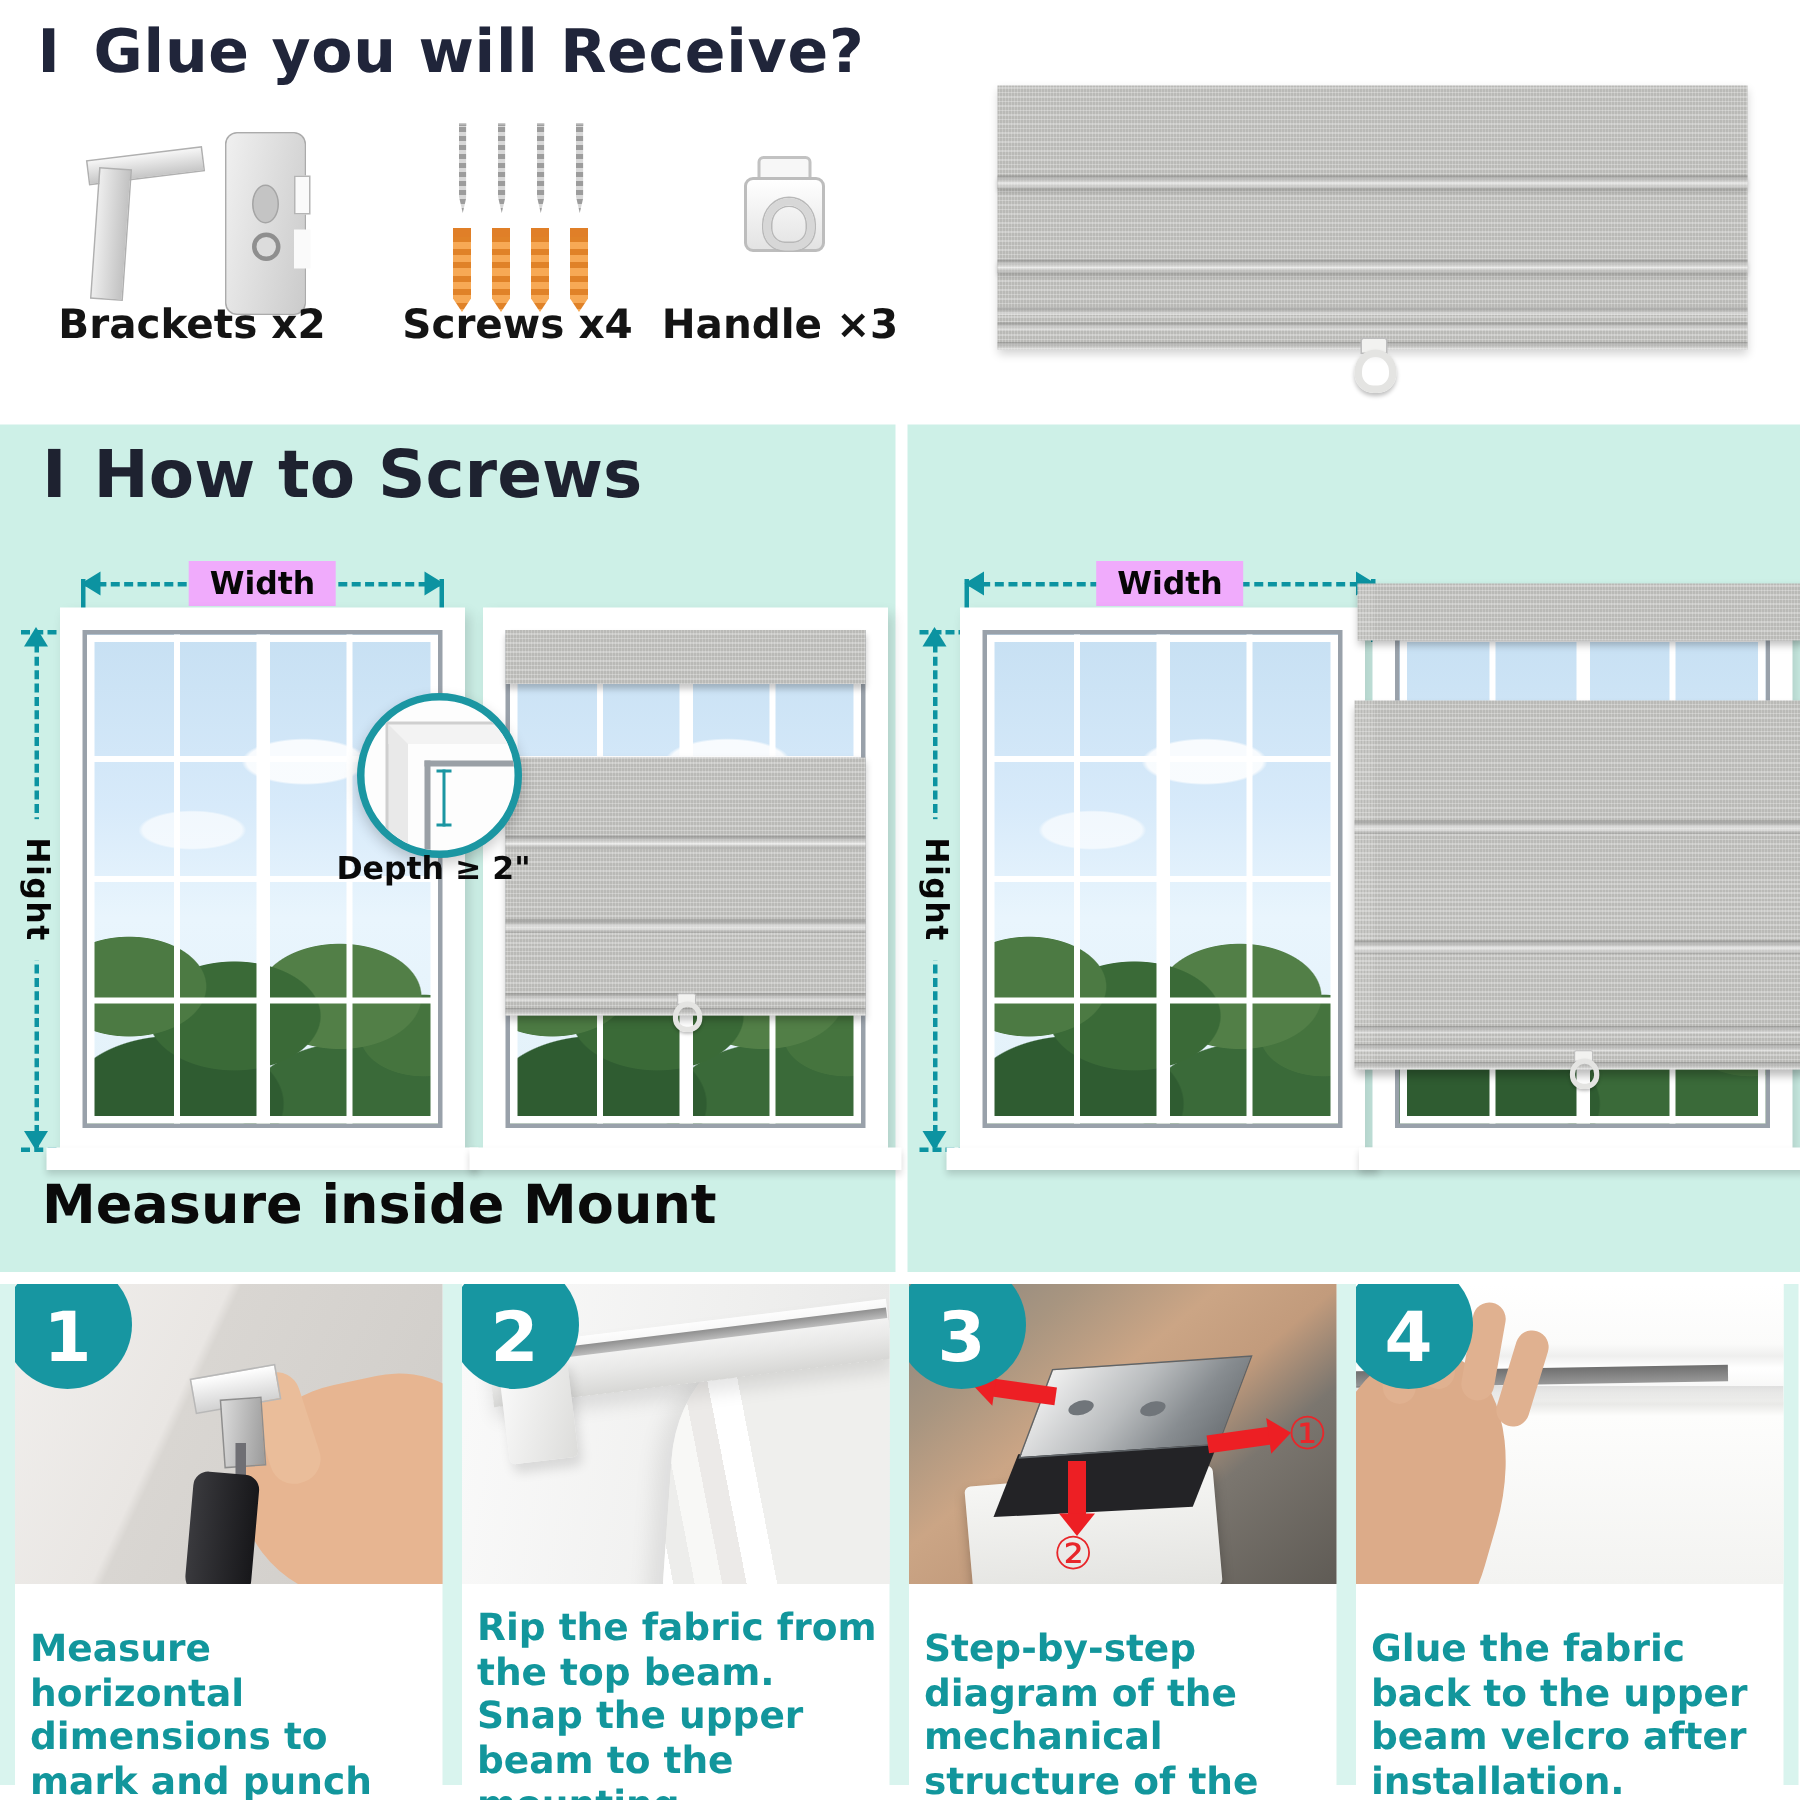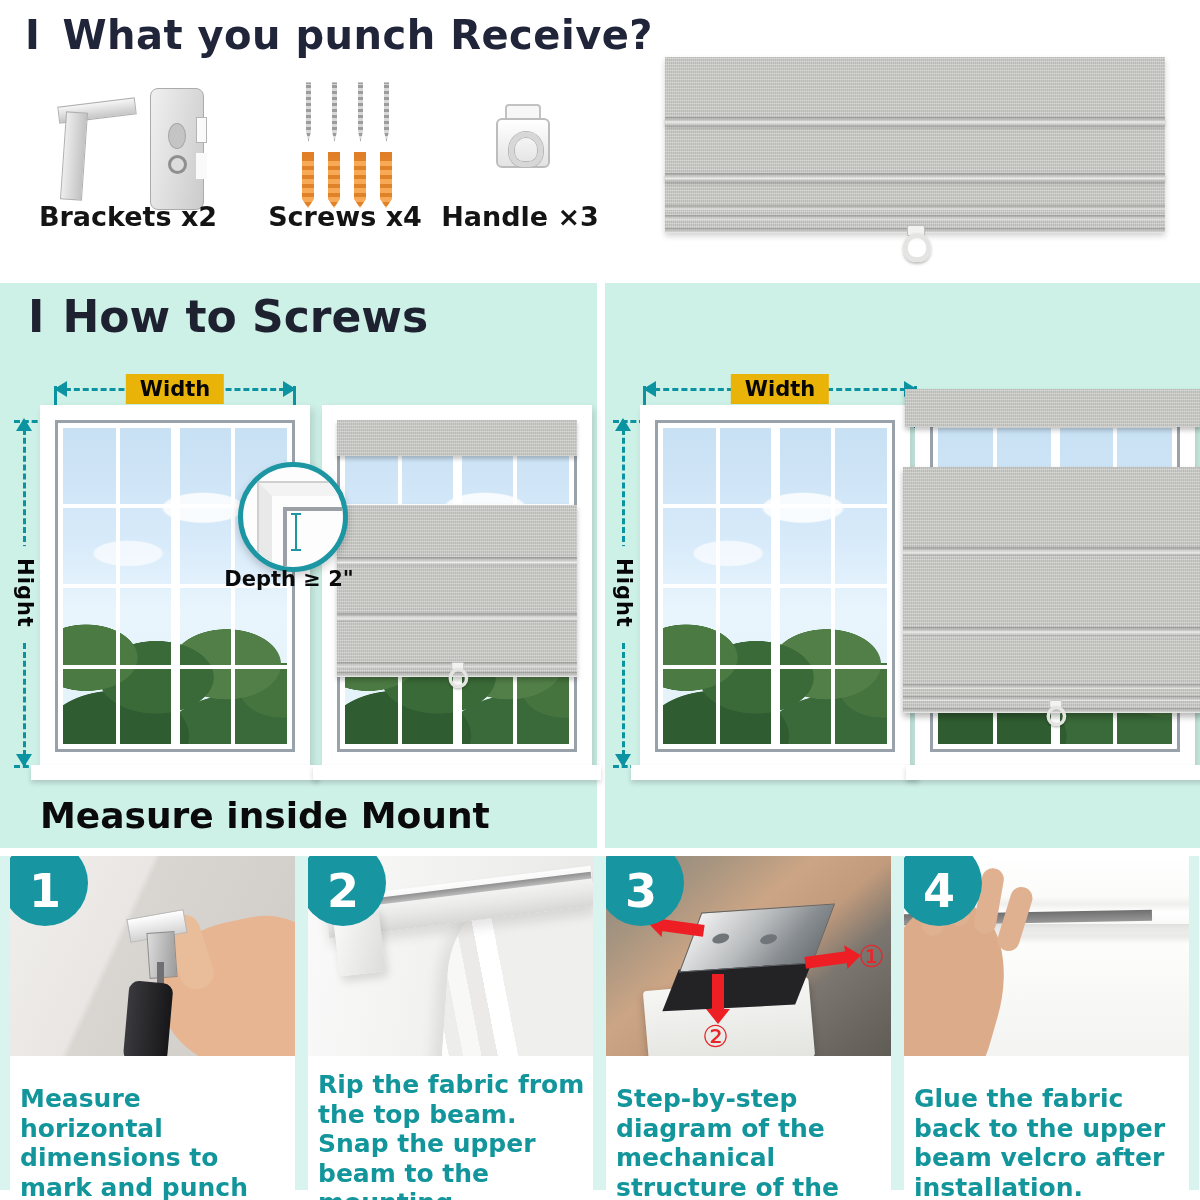--- a/index.html
+++ b/index.html
@@ -74,21 +74,21 @@
     background:#f2f2f0; border:1px solid #bdbdbd; border-radius:2px 2px 0 0; }
   .handle-glyph .hg-ring { position:absolute; left:1px; top:8px; width:18px; height:19px;
     border:5px solid #e4e4e2; border-radius:50% 50% 45% 45%; box-shadow:0 2px 3px rgba(0,0,0,.25); }
 
   
   .panel { position:absolute; top:283px; height:565px; background:#cdf0e7; }
   .panel-left  { left:0;    width:597px; }
   .panel-right { left:605px; width:595px; }
   .measure-heading { position:absolute; left:28px; top:8px; margin:0;
     font-size:44px; font-weight:800; color:#1e2230; display:flex; gap:18px; }
-  .mount-heading { position:absolute; left:28px; top:500px; margin:12px;
+  .mount-heading { position:absolute; left:28px; top:500px; margin:0;
     font-size:36px; font-weight:800; color:#0a0a0a; }
 
   .win { position:absolute; background:#ffffff; box-shadow:3px 4px 8px rgba(0,0,0,.14); }
   .win .sill { position:absolute; left:-9px; right:-9px; bottom:-13px; height:15px;
     background:#ffffff; box-shadow:0 3px 5px rgba(0,0,0,.16); }
   .glassbox { position:absolute; inset:15px; background:#99a1aa; }
   .glass { position:absolute; inset:3px;
     background-image:
       radial-gradient(70px 26px at 62% 26%, rgba(255,255,255,.85) 55%, transparent 60%),
       radial-gradient(60px 22px at 30% 40%, rgba(255,255,255,.65) 55%, transparent 60%),
@@ -119,21 +119,21 @@
     box-shadow:0 4px 6px rgba(0,0,0,.28); }
 
   .h-arrow { position:absolute; border-top:3px dashed #0c93a1; }
   .h-arrow::before { content:""; position:absolute; left:-2px; top:-10px;
     border:8px solid transparent; border-right:13px solid #0c93a1; border-left:0; }
   .h-arrow::after  { content:""; position:absolute; right:-2px; top:-10px;
     border:8px solid transparent; border-left:13px solid #0c93a1; border-right:0; }
   .tick-l { position:absolute; left:-2px; top:-5px; width:3px; height:42px; background:#0c93a1; }
   .tick-r { position:absolute; right:-2px; top:-5px; width:3px; height:42px; background:#0c93a1; }
   .h-arrow .arrow-label { position:absolute; top:-17px; left:50%; transform:translateX(-50%);
-    background:#eab308; padding:0 14px; font-size:21px; font-weight:700; color:#060606; line-height:30px; }
+    background:#f0abfc; padding:0 14px; font-size:21px; font-weight:700; color:#060606; line-height:30px; }
 
   .v-arrow { position:absolute; border-left:3px dashed #0c93a1; }
   .v-arrow::before { content:""; position:absolute; top:-2px; left:-10px;
     border:8px solid transparent; border-bottom:13px solid #0c93a1; border-top:0; }
   .v-arrow::after  { content:""; position:absolute; bottom:-2px; left:-10px;
     border:8px solid transparent; border-top:13px solid #0c93a1; border-bottom:0; }
   .v-arrow .arrow-label { position:absolute; top:50%; left:-1px;
     transform:translate(-50%,-50%) rotate(90deg);
     background:#cdf0e7; padding:0 12px; font-size:21px; font-weight:700; color:#060606; line-height:28px;
     letter-spacing:1px; white-space:nowrap; }
@@ -228,21 +228,21 @@
   .p4-f3 { left:74px; top:12px; transform:rotate(10deg); }
   .p4-f4 { left:100px; top:30px; transform:rotate(17deg); }
 </style>
 </head>
 <body>
 
 <div class="page">
 
   <h1 class="receive-heading">
     <span>I</span>
-    <span>What you punch Receive?</span>
+    <span>Glue you will Receive?</span>
   </h1>
 
   <div class="brackets-img">
     <div class="bracket-l"></div>
     <div class="bracket-flat">
       <div class="bracket-oval"></div>
     </div>
   </div>
 
   <div class="screws-img">

